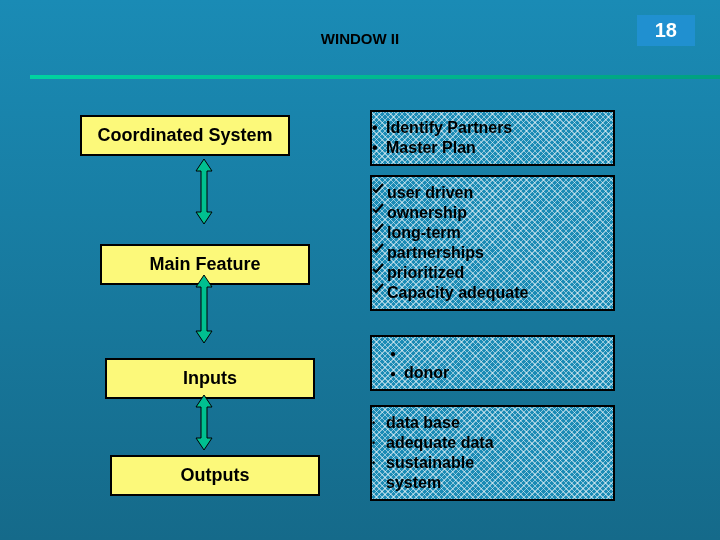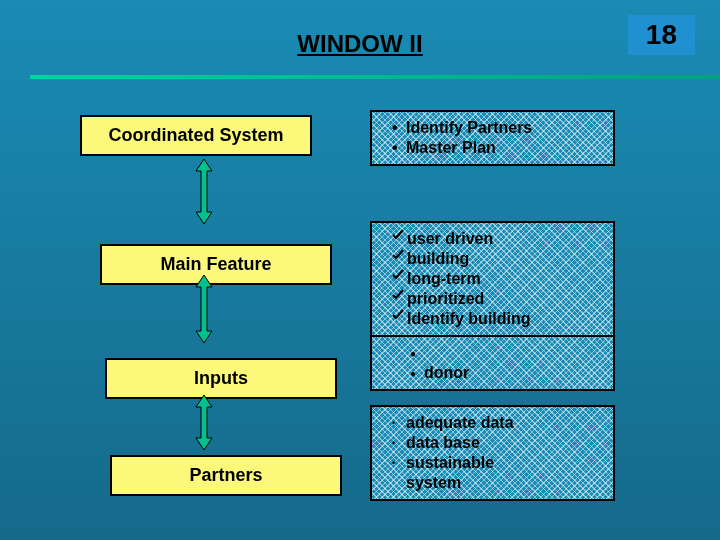--- a/index.html
+++ b/index.html
@@ -11,61 +11,60 @@
     font-family: Arial, sans-serif;
     position: relative;
     overflow: hidden;
   }
   .title {
     position: absolute;
     top: 30px;
     left: 50%;
     transform: translateX(-50%);
     color: #000;
-    font-size: 24px;
+    font-size: 15px;
     font-weight: bold;
-    text-decoration: underline;
   }
   .page-number {
     position: absolute;
     top: 15px;
     right: 25px;
     background: #2090d0;
-    color: #000000;
-    font-size: 28px;
+    color: #ffffff;
+    font-size: 20px;
     font-weight: bold;
     padding: 4px 18px;
   }
   .accent-line {
     position: absolute;
     left: 30px;
     right: 0;
     top: 75px;
     height: 4px;
     background: linear-gradient(to right, #00d4a0 0%, #00a080 100%);
   }
   .left-box {
     position: absolute;
-    width: 232px;
+    width: 210px;
     background: #fcf97a;
     border: 2px solid #000;
     text-align: center;
     font-weight: bold;
     font-size: 18px;
     padding: 8px 4px;
     box-sizing: border-box;
   }
   .right-box {
     position: absolute;
     left: 370px;
     width: 245px;
     border: 2px solid #000;
     font-weight: bold;
     font-size: 16px;
-    padding: 6px 20px;
+    padding: 6px 0;
     box-sizing: border-box;
     background-color: #1a8bb5;
     background-image:
       repeating-linear-gradient(45deg, rgba(255,255,255,0.5) 0 1px, transparent 1px 4px),
       repeating-linear-gradient(-45deg, rgba(255,255,255,0.5) 0 1px, transparent 1px 4px);
     color: #000;
     line-height: 1.25;
   }
   .right-box .row {
     display: flex;
@@ -90,21 +89,21 @@
 </head>
 <body>
 
 <div class="page-number">18</div>
 <div class="title">WINDOW II</div>
 <div class="accent-line"></div>
 
 <div class="left-box" style="left: 80px; top: 115px;">Coordinated System</div>
 <div class="left-box" style="left: 100px; top: 244px;">Main Feature</div>
 <div class="left-box" style="left: 105px; top: 358px;">Inputs</div>
-<div class="left-box" style="left: 110px; top: 455px;">Partners</div>
+<div class="left-box" style="left: 110px; top: 455px;">Outputs</div>
 
 <div class="arrow" id="arrow0" style="top: 159px;">
     <svg width="18" height="65" viewBox="0 0 18 65">
       <polygon points="9,0 17,12 12,12 12,53 17,53 9,65 1,53 6,53 6,12 1,12" fill="#00c090" stroke="#000" stroke-width="1"></polygon>
     </svg>
   </div>
 <div class="arrow" id="arrow1" style="top: 275px;">
     <svg width="18" height="68" viewBox="0 0 18 68">
       <polygon points="9,0 17,12 12,12 12,56 17,56 9,68 1,56 6,56 6,12 1,12" fill="#00c090" stroke="#000" stroke-width="1"></polygon>
     </svg>
@@ -118,69 +117,75 @@
 <div class="right-box" id="rb1" style="top: 110px;">
     <div class="row">
       <span class="bullet dot"></span>
       <span>Identify Partners</span>
     </div>
     <div class="row">
       <span class="bullet dot"></span>
       <span>Master  Plan</span>
     </div>
   </div>
-<div class="right-box" id="rb2" style="top: 175px; margin-top: 46px;">
+<div class="right-box" id="rb2" style="top: 175px;">
     <div class="row">
       <svg width="12" height="12" viewBox="0 0 12 12" style="margin-right:3px;flex-shrink:0">
         <path d="M1 6 L4 9 L11 1" stroke="#000" stroke-width="2" fill="none"></path>
       </svg>
       <span>user driven</span>
     </div>
     <div class="row">
       <svg width="12" height="12" viewBox="0 0 12 12" style="margin-right:3px;flex-shrink:0">
         <path d="M1 6 L4 9 L11 1" stroke="#000" stroke-width="2" fill="none"></path>
       </svg>
-      <span>building</span>
+      <span>ownership</span>
     </div>
     <div class="row">
       <svg width="12" height="12" viewBox="0 0 12 12" style="margin-right:3px;flex-shrink:0">
         <path d="M1 6 L4 9 L11 1" stroke="#000" stroke-width="2" fill="none"></path>
       </svg>
       <span>long-term</span>
     </div>
     <div class="row">
       <svg width="12" height="12" viewBox="0 0 12 12" style="margin-right:3px;flex-shrink:0">
         <path d="M1 6 L4 9 L11 1" stroke="#000" stroke-width="2" fill="none"></path>
       </svg>
+      <span>partnerships</span>
+    </div>
+    <div class="row">
+      <svg width="12" height="12" viewBox="0 0 12 12" style="margin-right:3px;flex-shrink:0">
+        <path d="M1 6 L4 9 L11 1" stroke="#000" stroke-width="2" fill="none"></path>
+      </svg>
       <span>prioritized</span>
     </div>
     <div class="row">
       <svg width="12" height="12" viewBox="0 0 12 12" style="margin-right:3px;flex-shrink:0">
         <path d="M1 6 L4 9 L11 1" stroke="#000" stroke-width="2" fill="none"></path>
       </svg>
-      <span>Identify building</span>
+      <span>Capacity adequate</span>
     </div>
   </div>
 <div class="right-box" id="rb3" style="top: 335px;">
     <div class="row" style="padding-left:18px">
       <span class="bullet round"></span>
     </div>
     <div class="row" style="padding-left:18px">
       <span class="bullet round"></span>
       <span>donor</span>
     </div>
   </div>
 <div class="right-box" id="rb4" style="top: 405px;">
     <div class="row">
       <span class="bullet tiny"></span>
-      <span>adequate data</span>
+      <span>data base</span>
     </div>
     <div class="row">
       <span class="bullet tiny"></span>
-      <span>data base</span>
+      <span>adequate data</span>
     </div>
     <div class="row">
       <span class="bullet tiny"></span>
       <span>sustainable</span>
     </div>
     <div class="row">
       <span class="indent">system</span>
     </div>
   </div>
 

